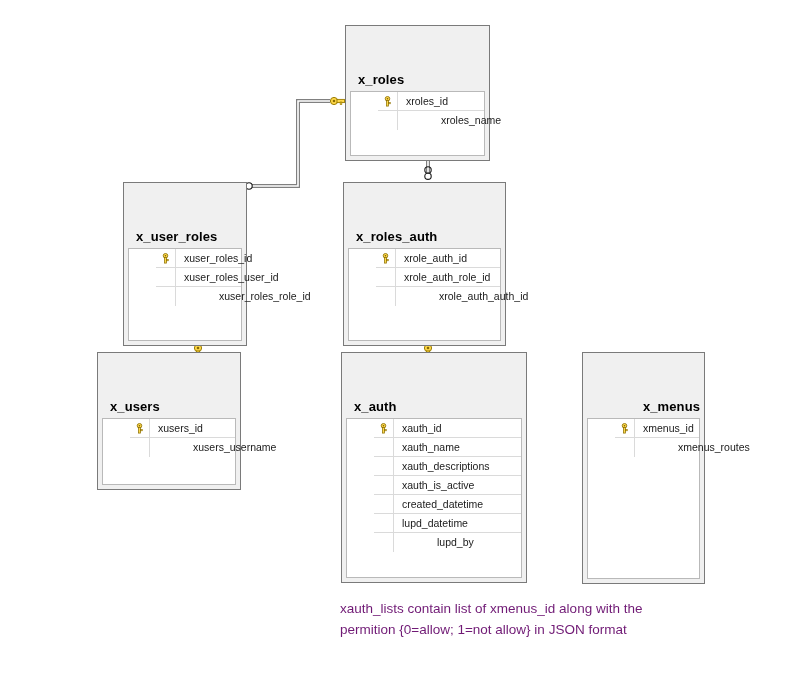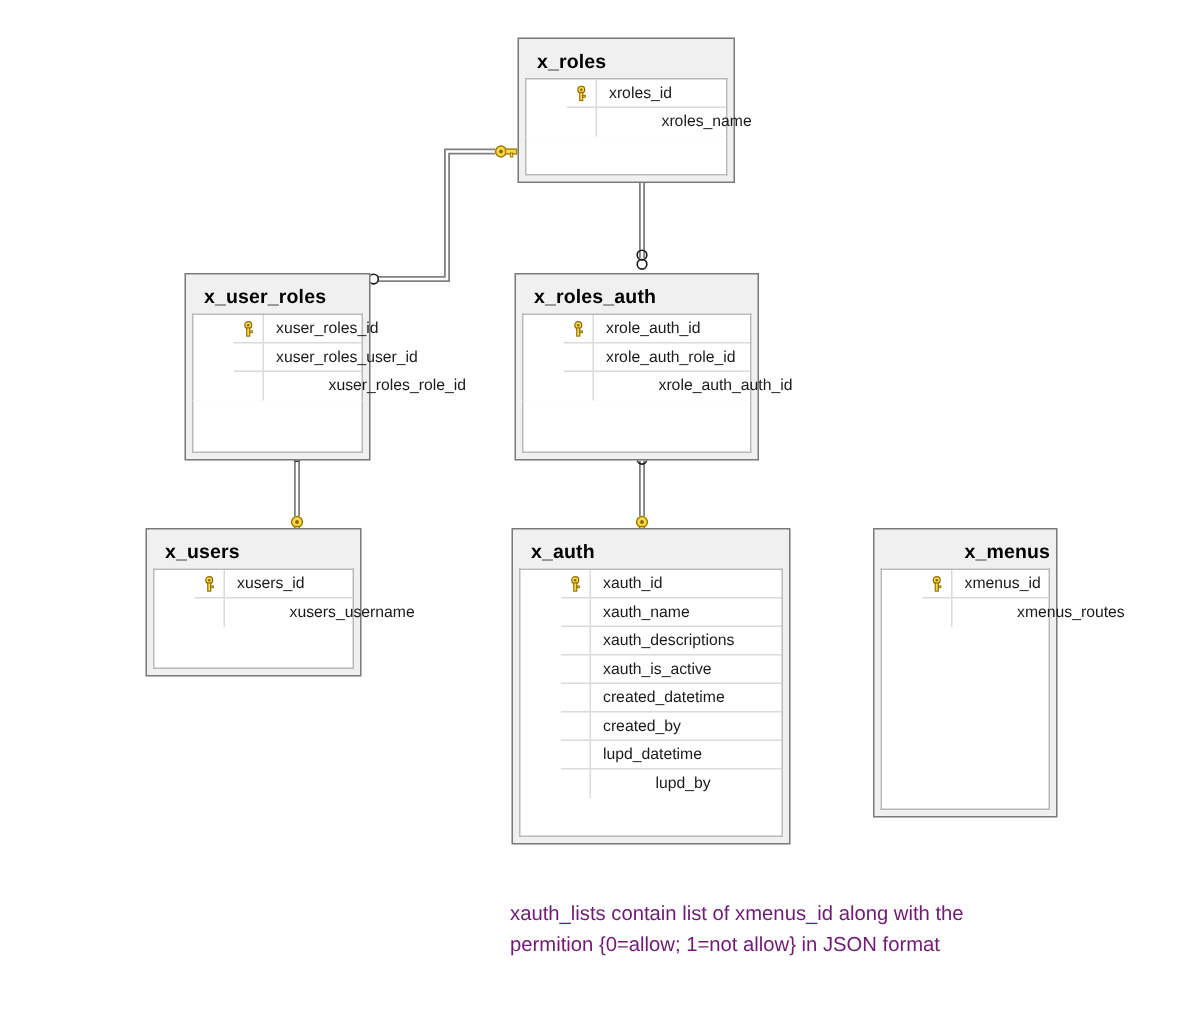--- a/index.html
+++ b/index.html
@@ -45,20 +45,21 @@
     z-index: 5;
   }
   .entity-title {
     font-size: 13px;
     font-weight: bold;
     color: #000000;
     padding: 3px 0 4px 8px;
     letter-spacing: 0.1px;
     white-space: nowrap;
     line-height: 15px;
+    margin-top: 39px;
   }
   .entity-fields {
     box-sizing: border-box;
     background: #ffffff;
     border: 1px solid #b9b9b9;
     border-bottom: none;
     width: 100%;
     padding-left: 27px;
   }
   .entity-pad {
@@ -306,24 +307,20 @@
           <div class="field-row">
             <div class="field-gutter"></div>
             <div class="field-name">xauth_is_active</div>
           </div>
           <div class="field-row">
             <div class="field-gutter"></div>
             <div class="field-name">created_datetime</div>
           </div>
           <div class="field-row">
             <div class="field-gutter"></div>
-            <div class="field-name">created_by</div>
-          </div>
-          <div class="field-row">
-            <div class="field-gutter"></div>
             <div class="field-name">lupd_datetime</div>
           </div>
           <div class="field-row">
             <div class="field-gutter"></div>
             <div class="field-name">lupd_by</div>
           </div>
         </div>
         <div class="entity-pad" style="height: 26px;"></div>
       </div>
       <div class="entity" style="left: 582px; top: 352px; width: 123px; text-align: right;">

